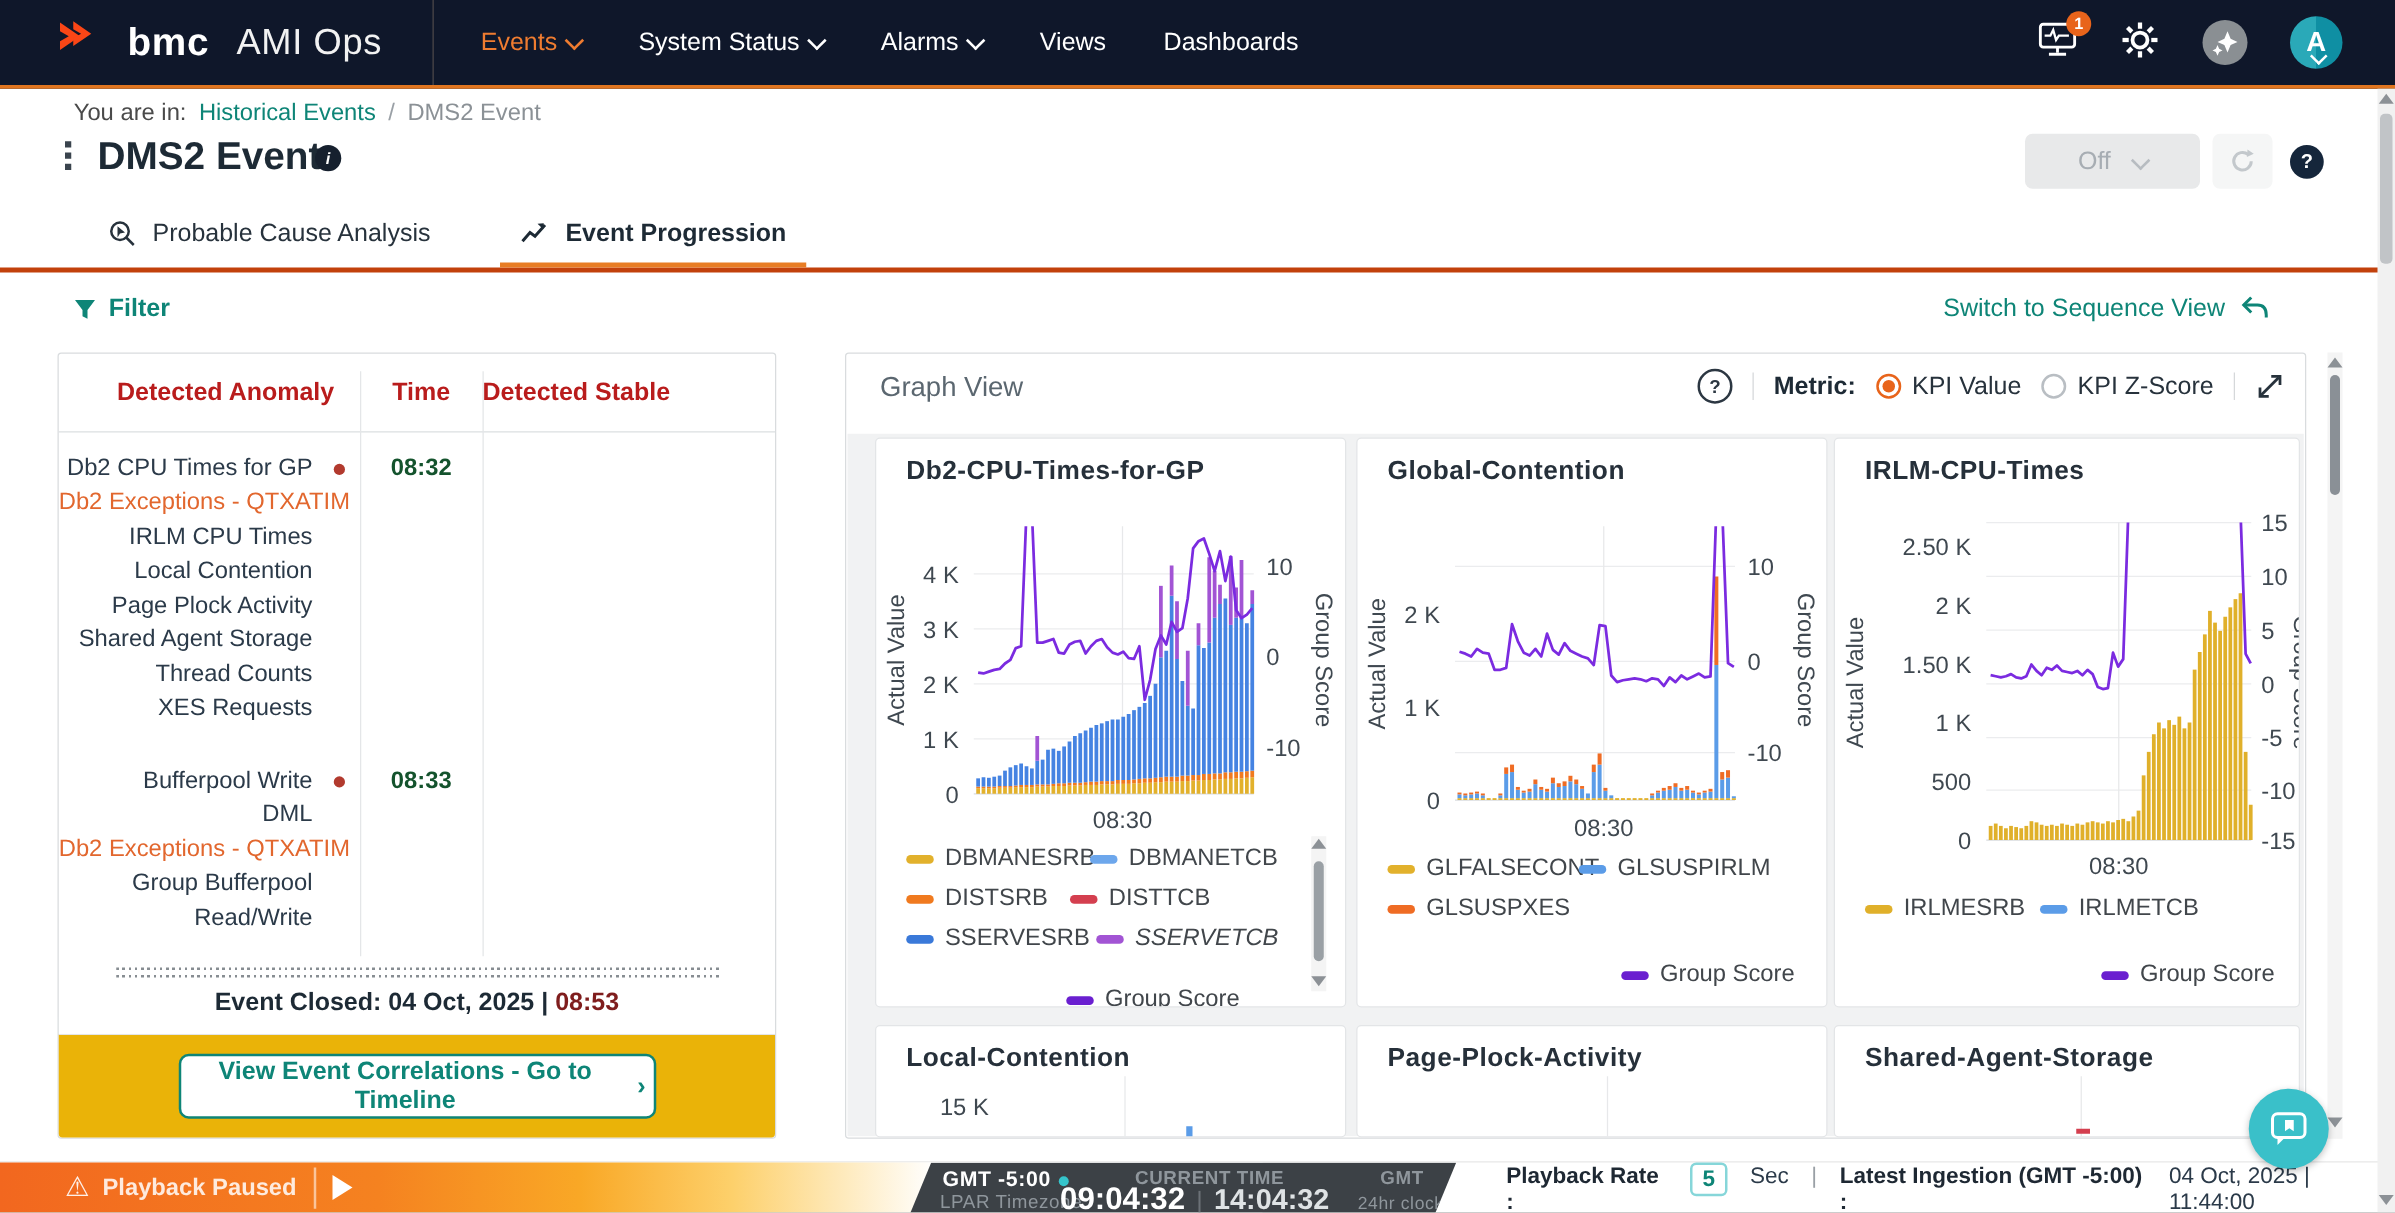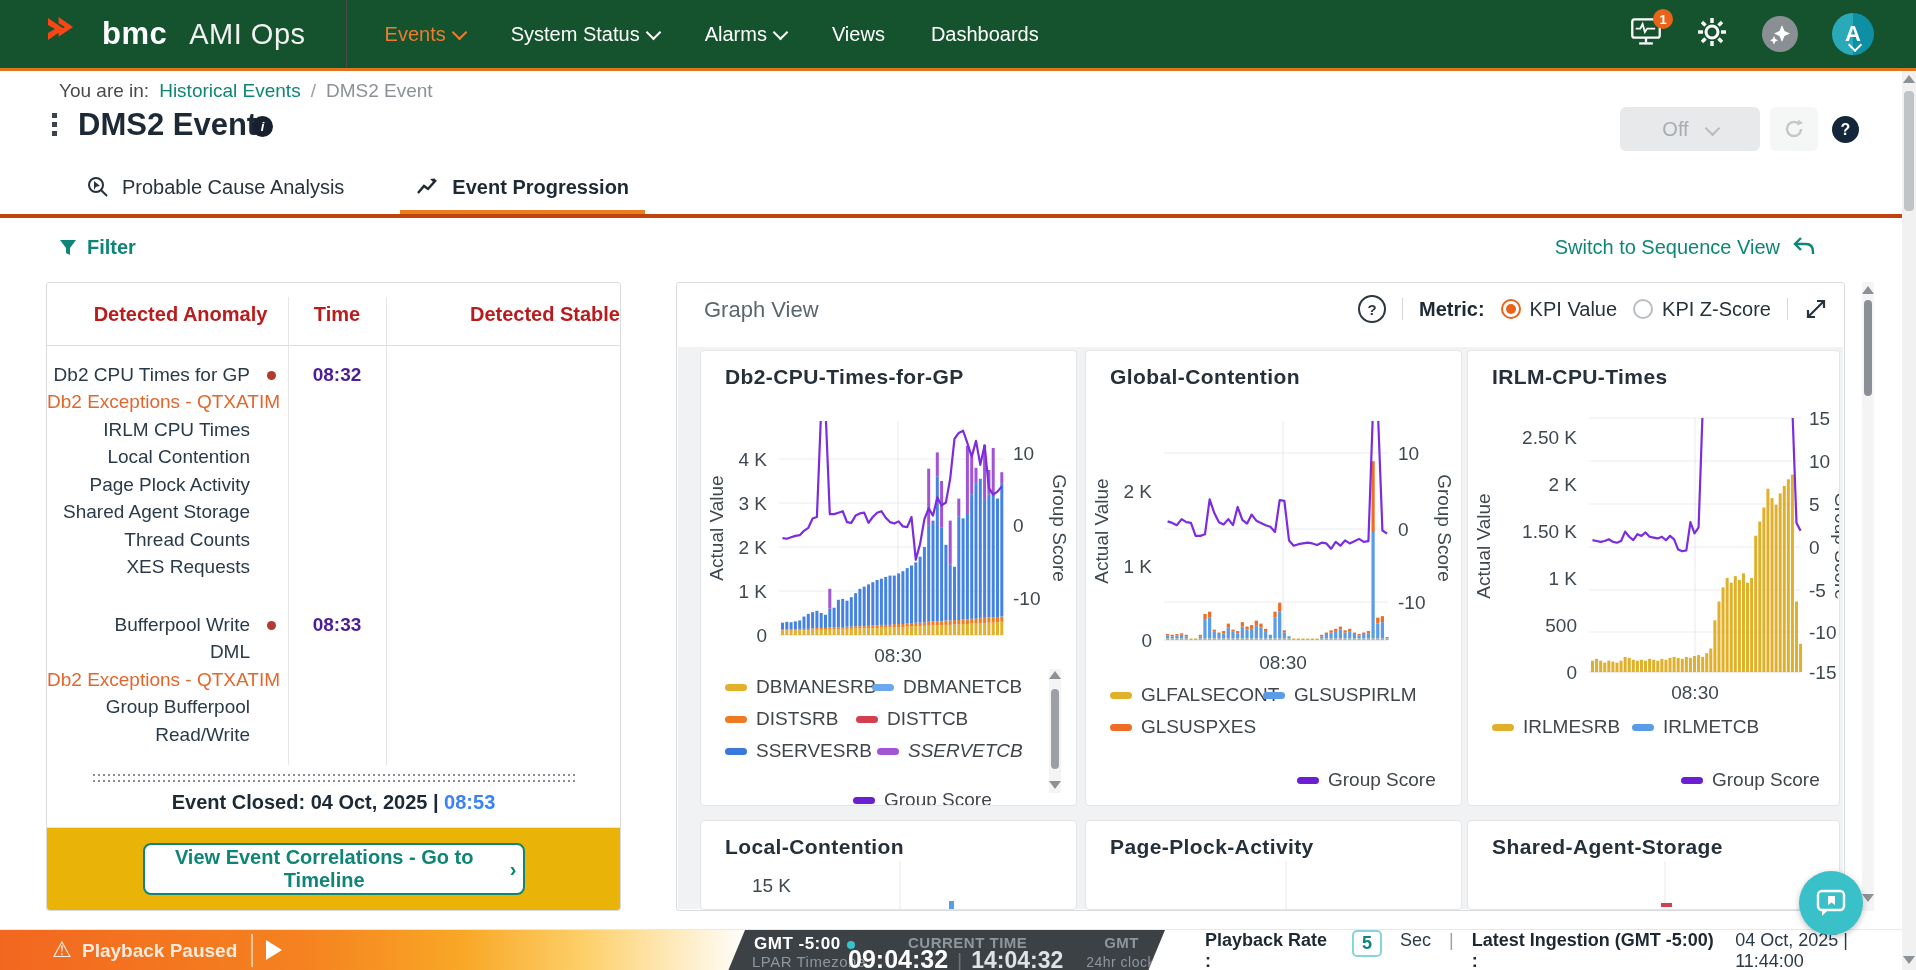--- a/index.html
+++ b/index.html
@@ -1,19 +1,19 @@
 <!DOCTYPE html>
 <html><head>
 <meta charset="utf-8">
 <style>
   html,body{margin:0;padding:0;background:#888;}
   #screen{position:relative;width:1916px;height:970px;background:#ffffff;overflow:hidden;
           font-family:"Liberation Sans", sans-serif;color:#2b3a49;}
   
-  #topbar{position:absolute;left:0;top:0;width:1916px;height:68px;background:#14532d;border-bottom:3px solid #e0751f;display:flex;align-items:center;}
+  #topbar{position:absolute;left:0;top:0;width:1916px;height:68px;background:#0f172a;border-bottom:3px solid #e0751f;display:flex;align-items:center;}
   #brand{display:flex;align-items:center;gap:14px;padding-left:44px;}
   #brand .bmc-word{color:#fff;font-size:31px;font-weight:bold;letter-spacing:.5px;}
   #brand .prod{color:#f2f2f2;font-size:29px;font-weight:300;letter-spacing:.5px;margin-left:8px;}
   #nav-divider{width:1px;height:68px;background:#4d4849;margin-left:40px;}
   #nav-items{display:flex;align-items:center;gap:46px;margin-left:38px;}
   .nav-item{display:flex;align-items:center;gap:8px;color:#fff;font-size:20px;cursor:pointer;}
   .nav-item.active span{color:#ef7c30;}
   .chev{width:9px;height:9px;border-right:2px solid currentColor;border-bottom:2px solid currentColor;transform:rotate(45deg);margin-top:-4px;color:#fff;}
   .nav-item.active .chev{color:#ef7c30;}
   #top-icons{position:absolute;right:56px;top:0;height:68px;display:flex;align-items:center;gap:34px;}
@@ -42,35 +42,35 @@
   .tab.active{font-weight:600;color:#1d2a35;}
   .tab.active::after{content:'';position:absolute;left:-16px;right:-16px;bottom:0;height:4px;background:#e87d24;}
   
   #filter{position:absolute;left:59px;top:236px;display:flex;align-items:center;gap:10px;color:#0e8577;font-size:20px;font-weight:600;cursor:pointer;}
   #switch-link{position:absolute;right:100px;top:236px;display:flex;align-items:center;gap:12px;color:#0e8577;font-size:20px;cursor:pointer;}
   
   #anomaly-panel{position:absolute;left:46px;top:282px;width:575px;height:629px;background:#fff;border:1px solid #d9dcde;border-radius:3px;box-sizing:border-box;}
   #tbl-header{position:absolute;left:0;top:0;width:100%;height:62px;border-bottom:1px solid #dcdfe1;display:flex;align-items:center;font-size:20px;font-weight:bold;color:#b91c1c;}
   .col1{width:241px;text-align:center;box-sizing:border-box;padding-left:26px;}
   .col2{width:98px;text-align:center;}
-  .col3{flex:1;text-align:right;}
+  .col3{flex:1;text-align:left;}
   .vcol{position:absolute;top:14px;bottom:145px;width:1px;background:#e4e6e8;}
   #tbl-body{position:absolute;left:0;top:62px;width:100%;height:419px;overflow:hidden;padding-top:16px;box-sizing:border-box;}
   .a-group{margin-bottom:30px;}
   .a-row{height:27.5px;display:flex;align-items:center;font-size:19px;}
   .a-cell{width:241px;position:relative;box-sizing:border-box;overflow:hidden;}
   .a-cell .txt{display:block;text-align:right;padding-right:38px;white-space:nowrap;color:#2b3a49;}
   .a-cell .txt.orange{color:#e2672e;}
   .a-dot{position:absolute;right:12px;top:50%;margin-top:-4px;width:9px;height:9px;border-radius:50%;background:#b23a2e;}
-  .a-time{width:98px;text-align:center;color:#4c1d95;font-weight:600;}
+  .a-time{width:98px;text-align:center;color:#14532d;font-weight:600;}
   #scrubber{position:absolute;left:46px;top:491px;width:483px;height:9px;
     background-image:repeating-linear-gradient(90deg,#878d92 0 2px,transparent 2px 5px),repeating-linear-gradient(90deg,#878d92 0 2px,transparent 2px 5px);
     background-size:100% 2px,100% 2px;background-position:0 0,0 6px;background-repeat:no-repeat;}
   #event-closed{position:absolute;left:0;top:508px;width:100%;text-align:center;font-size:20px;font-weight:600;color:#1d2a35;}
-  #event-closed .t{color:#3b82f6;}
+  #event-closed .t{color:#7f1d1d;}
   #panel-footer{position:absolute;left:0;bottom:0;width:100%;height:82px;background:#eab308;border-top:1px solid #e3e5e7;border-radius:0 0 3px 3px;display:flex;align-items:center;justify-content:center;}
   #corr-btn{width:382px;height:52px;border:2px solid #0e8577;border-radius:8px;background:#fff;color:#0e8577;font-size:20px;font-weight:600;display:flex;align-items:center;justify-content:center;gap:12px;cursor:pointer;font-family:inherit;}
   
   #graph-panel{position:absolute;left:676px;top:282px;width:1169px;height:629px;background:#fff;border:1px solid #d9dcde;border-radius:3px;box-sizing:border-box;}
   #graph-title{position:absolute;left:27px;top:14px;font-size:22px;color:#5b6770;}
   #graph-controls{position:absolute;right:16px;top:12px;display:flex;align-items:center;gap:16px;font-size:20px;color:#27323c;}
   .qmark{width:24px;height:24px;border-radius:50%;border:2px solid #2c3742;color:#2c3742;font-size:15px;font-weight:bold;display:flex;align-items:center;justify-content:center;}
   .vsep{width:1px;height:22px;background:#d5d8da;}
   .metric-lbl{font-weight:bold;color:#1d2a35;}
   .radio{width:20px;height:20px;border-radius:50%;border:2px solid #b9bec3;background:#fff;box-sizing:border-box;}

